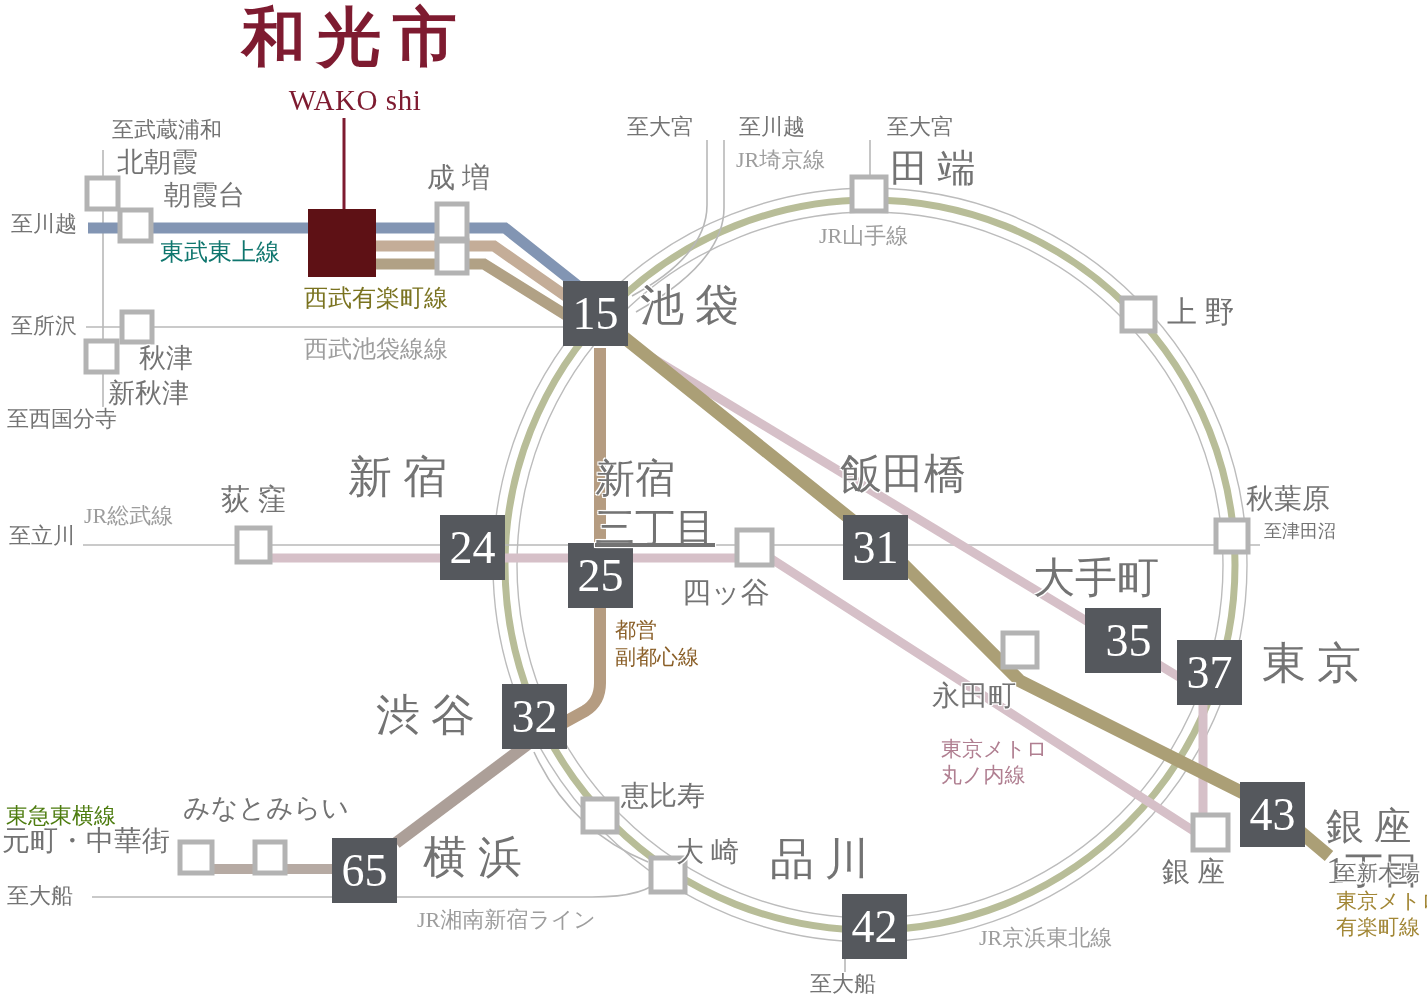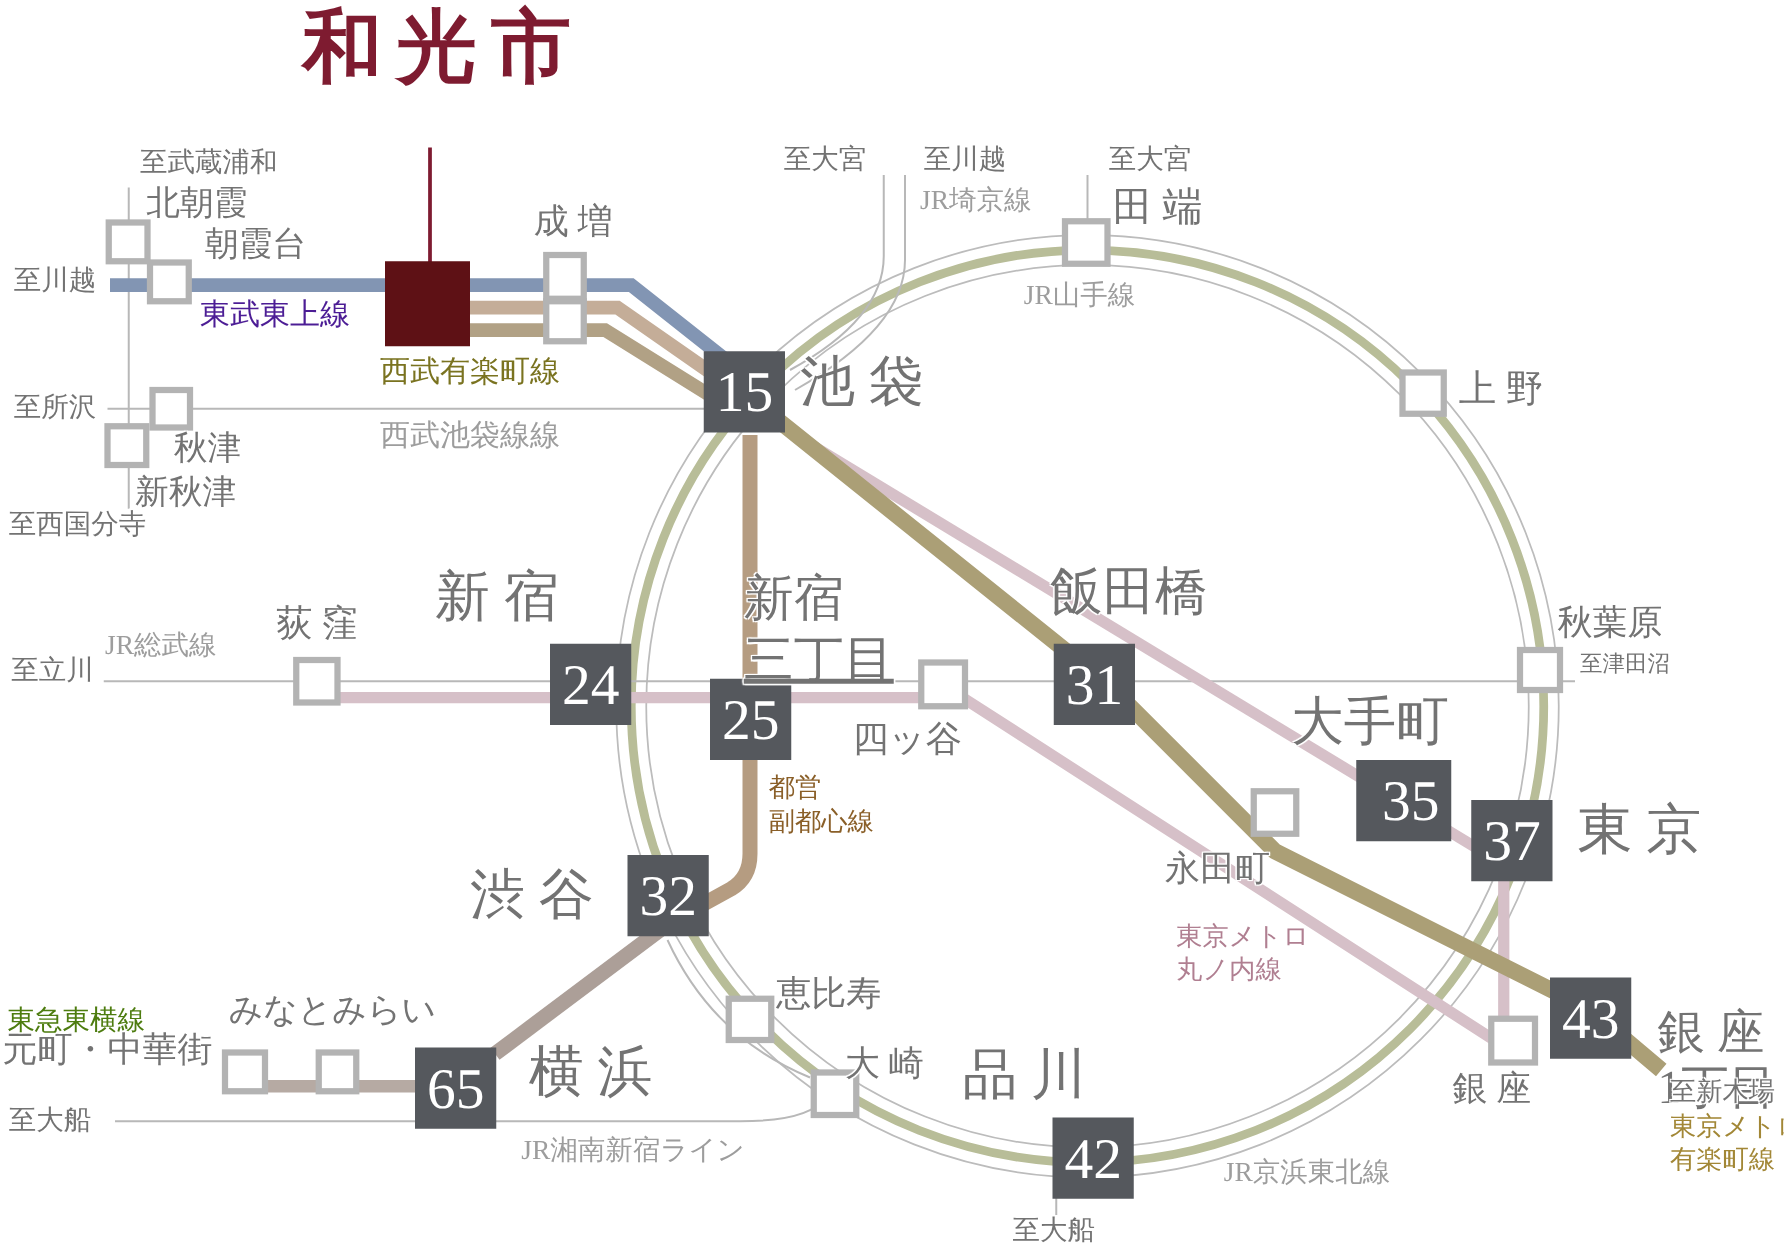--- a/index.html
+++ b/index.html
@@ -8,21 +8,21 @@
   #rails{position:absolute;left:0;top:0;}
   .lbl{position:absolute;color:#737373;white-space:nowrap;line-height:1.08;
        text-shadow:0 0 2px #fff,0 0 2px #fff,1px 1px 0 #fff,-1px -1px 0 #fff,1px -1px 0 #fff,-1px 1px 0 #fff;}
   .dir{font-size:22px;}
   .sm{font-size:27px;}
   .md{font-size:29px;}
   .lg{font-size:44px;font-weight:500;}
   .lg2{font-size:40px;font-weight:500;line-height:1.17;margin-top:28px;}
   .ln{font-size:22px;color:#9d9d9d;}
   .ln24{font-size:24px;}
-  .c-blue{color:#4c1d95;}
+  .c-blue{color:#0f766e;}
   .c-olive{color:#7a7320;}
   .c-gray{color:#9d9d9d;}
   .c-brown{color:#8a5f28;}
   .c-pink{color:#b07f91;}
   .c-gold{color:#a28736;}
   .c-steel{color:#4d7c0f;margin-top:16px;}
   .badge{position:absolute;width:65px;height:65px;background:#55585d;color:#ffffff;
          font-size:46px;display:flex;align-items:center;justify-content:center;}
   .title-main{position:absolute;left:210px;top:-6px;width:290px;text-align:center;
               font-size:64px;font-weight:600;letter-spacing:0.18em;color:#7e1b30;}
@@ -79,20 +79,21 @@
       <rect x="1003" y="633" width="34" height="34"></rect>
       <rect x="1193" y="815" width="35" height="35"></rect>
       <rect x="583" y="799" width="34" height="33"></rect>
       <rect x="651" y="858" width="34" height="34"></rect>
       <rect x="180" y="842" width="32" height="31"></rect>
       <rect x="255" y="842" width="30" height="31"></rect>
     </g>
   </svg>
 
   <div class="title-main">和光市</div>
+  <div class="title-sub">WAKO shi</div>
 
   <div class="badge" style="left:563px;top:281px;">15</div>
   <div class="badge" style="left:440px;top:515px;">24</div>
   <div class="badge" style="left:568px;top:543px;">25</div>
   <div class="badge" style="left:843px;top:515px;">31</div>
   <div class="badge" style="left:1085px;top:608px;padding-left:11px;">35</div>
   <div class="badge" style="left:1177px;top:640px;">37</div>
   <div class="badge" style="left:1240px;top:782px;">43</div>
   <div class="badge" style="left:502px;top:684px;">32</div>
   <div class="badge" style="left:842px;top:894px;">42</div>
@@ -107,21 +108,21 @@
   <div class="lbl lg" style="left:1262px;top:640px;">東 京</div>
   <div class="lbl lg2" style="left:1326px;top:776px;font-size:38px;">銀 座</div>
   <div class="lbl lg2" style="left:1326px;top:820px;font-size:38px;">1丁目</div>
   <div class="lbl lg" style="left:376px;top:692px;">渋 谷</div>
   <div class="lbl lg" style="left:770px;top:836px;">品 川</div>
   <div class="lbl lg" style="left:423px;top:834px;">横 浜</div>
 
   <div class="lbl sm" style="left:117px;top:148px;">北朝霞</div>
   <div class="lbl sm" style="left:164px;top:181px;">朝霞台</div>
   <div class="lbl sm" style="left:427px;top:163px;font-size:28px;">成 増</div>
-  <div class="lbl md" style="left:890px;top:148px;font-size:32px;">田 端</div>
+  <div class="lbl md" style="left:890px;top:148px;font-size:38px;">田 端</div>
   <div class="lbl md" style="left:1167px;top:296px;font-size:30px;">上 野</div>
   <div class="lbl md" style="left:1246px;top:484px;font-size:28px;">秋葉原</div>
   <div class="lbl md" style="left:221px;top:484px;">荻 窪</div>
   <div class="lbl md" style="left:682px;top:577px;">四ッ谷</div>
   <div class="lbl md" style="left:932px;top:681px;font-size:28px;">永田町</div>
   <div class="lbl md" style="left:1162px;top:857px;font-size:28px;">銀 座</div>
   <div class="lbl md" style="left:621px;top:781px;font-size:28px;">恵比寿</div>
   <div class="lbl md" style="left:676px;top:837px;font-size:28px;">大 崎</div>
   <div class="lbl sm" style="left:139px;top:344px;">秋津</div>
   <div class="lbl sm" style="left:108px;top:379px;">新秋津</div>

